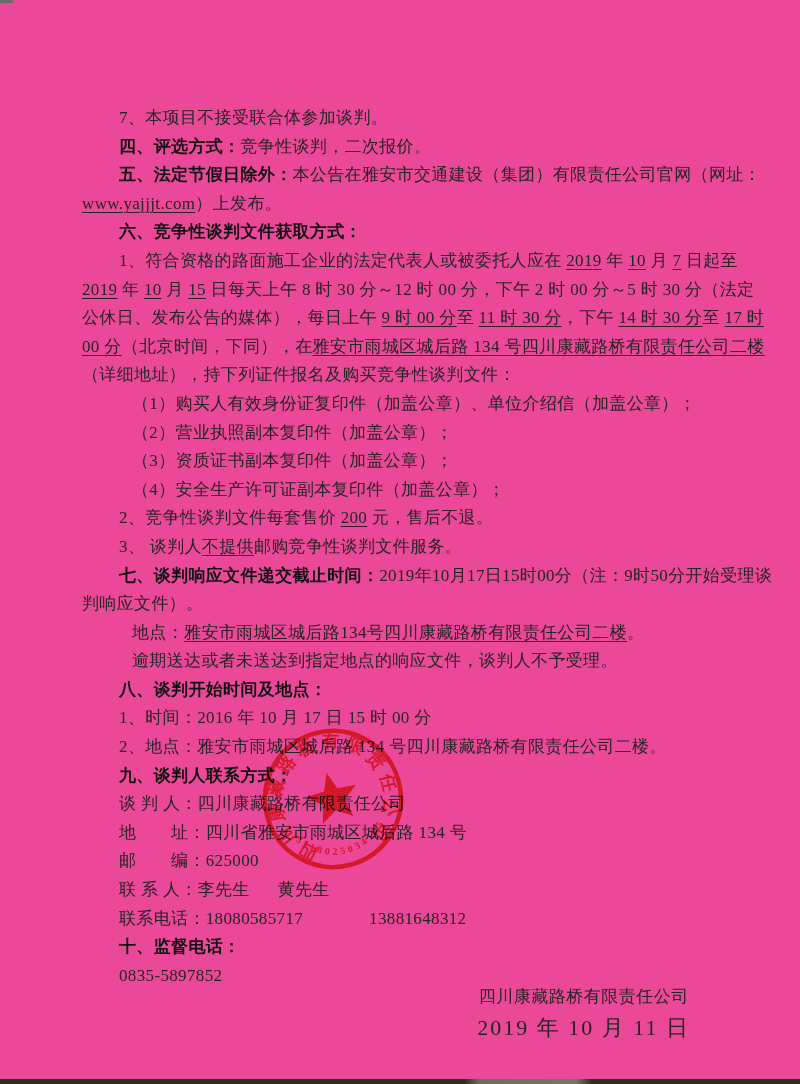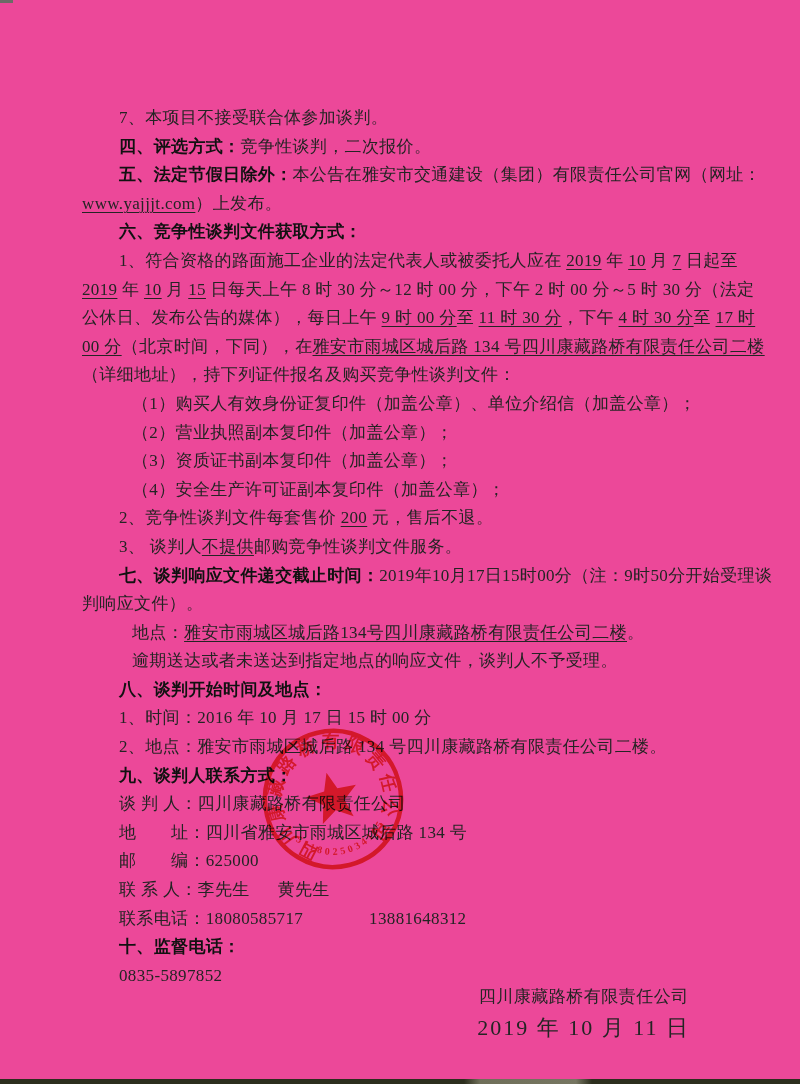--- a/index.html
+++ b/index.html
@@ -47,21 +47,21 @@
 
   <div class="doc">
     <div class="line i1"><span>7、本项目不接受联合体参加谈判。</span></div>
     <div class="line i1"><span class="b">四、评选方式：</span><span>竞争性谈判，二次报价。</span></div>
     <div class="line i1"><span class="b">五、法定节假日除外：</span><span>本公告在雅安市交通建设（集团）有限责任公司官网（网址：</span></div>
     <div class="line"><span class="u">www.yajjjt.com</span><span>）上发布。</span></div>
     <div class="line i1"><span class="b">六、竞争性谈判文件获取方式：</span></div>
 
     <div class="line i1"><span>1、符合资格的路面施工企业的法定代表人或被委托人应在 </span><span class="u">2019</span><span> 年 </span><span class="u">10</span><span> 月 </span><span class="u">7</span><span> 日起至</span></div>
     <div class="line"><span class="u">2019</span><span> 年 </span><span class="u">10</span><span> 月 </span><span class="u">15</span><span> 日每天上午 8 时 30 分～12 时 00 分，下午 2 时 00 分～5 时 30 分（法定</span></div>
-    <div class="line"><span>公休日、发布公告的媒体），每日上午 </span><span class="u">9 时 00 分</span><span>至 </span><span class="u">11 时 30 分</span><span>，下午 </span><span class="u">4 时 30 分</span><span>至 </span><span class="u">17 时</span></div>
+    <div class="line"><span>公休日、发布公告的媒体），每日上午 </span><span class="u">9 时 00 分</span><span>至 </span><span class="u">11 时 30 分</span><span>，下午 </span><span class="u">14 时 30 分</span><span>至 </span><span class="u">17 时</span></div>
     <div class="line"><span class="u">00 分</span><span>（北京时间，下同），在</span><span class="u">雅安市雨城区城后路 134 号四川康藏路桥有限责任公司二楼</span></div>
     <div class="line"><span>（详细地址），持下列证件报名及购买竞争性谈判文件：</span></div>
 
     <div class="line i2"><span>（1）购买人有效身份证复印件（加盖公章）、单位介绍信（加盖公章）；</span></div>
     <div class="line i2"><span>（2）营业执照副本复印件（加盖公章）；</span></div>
     <div class="line i2"><span>（3）资质证书副本复印件（加盖公章）；</span></div>
     <div class="line i2"><span>（4）安全生产许可证副本复印件（加盖公章）；</span></div>
 
     <div class="line i1"><span>2、竞争性谈判文件每套售价 </span><span class="u">200</span><span> 元，售后不退。</span></div>
     <div class="line i1"><span>3、 谈判人</span><span class="u">不提供</span><span>邮购竞争性谈判文件服务。</span></div>

